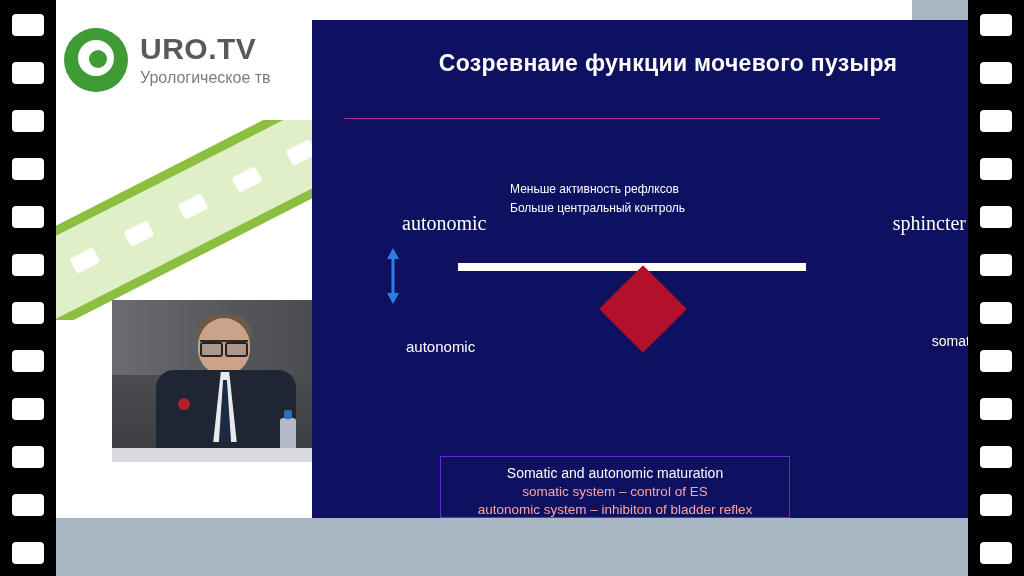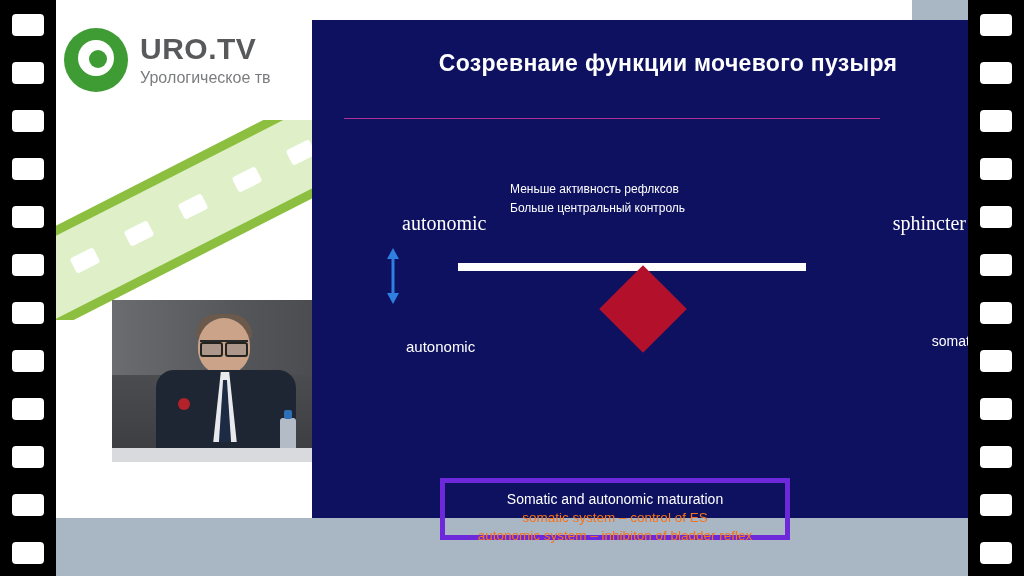--- a/index.html
+++ b/index.html
@@ -198,27 +198,27 @@
     position: absolute; left: 300px; top: 258px; width: 62px; height: 62px;
     background: #b3112b; transform: rotate(45deg);
   }
   .lbl-autonomic {
     position: absolute; left: 94px; top: 318px; font-size: 15px;
   }
   .lbl-somatic {
     position: absolute; right: 44px; top: 313px; font-size: 14px;
   }
   .footbox {
-    position: absolute; left: 128px; top: 458px; width: 350px; height: 62px;
-    border: 5px solid #6d28d9;
+    position: absolute; left: 128px; top: 436px; width: 350px; height: 62px;
+    border: 1px solid #6d28d9;
     text-align: center;
     padding-top: 8px;
   }
   .footbox .l1 { font-size: 14px; color: #fff; }
-  .footbox .l2, .footbox .l3 { font-size: 13.5px; color: #f97316; margin-top: 3px; }
+  .footbox .l2, .footbox .l3 { font-size: 13.5px; color: #fca5a5; margin-top: 3px; }
 </style>
 </head>
 <body>
 
 <div id="stage">
 
   <div class="filmstrip left">
     <div class="perf" style="top:14px"></div>
     <div class="perf" style="top:62px"></div>
     <div class="perf" style="top:110px"></div>

